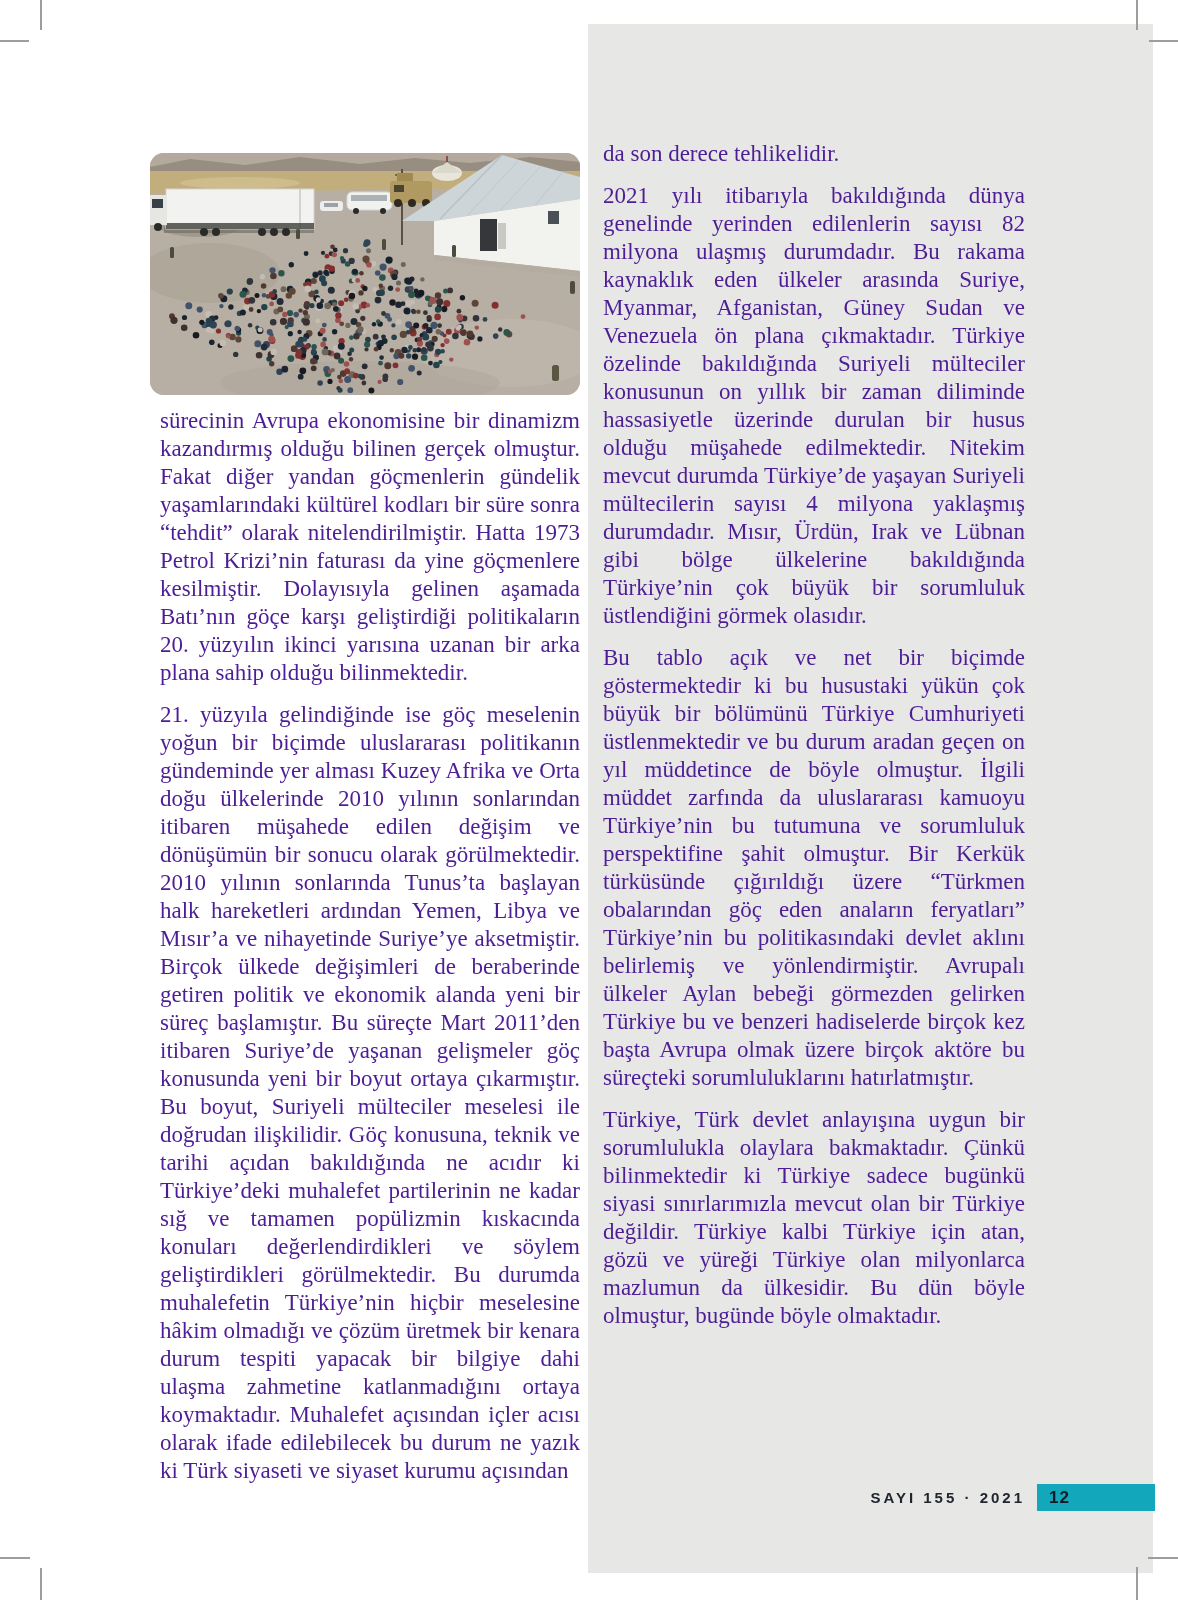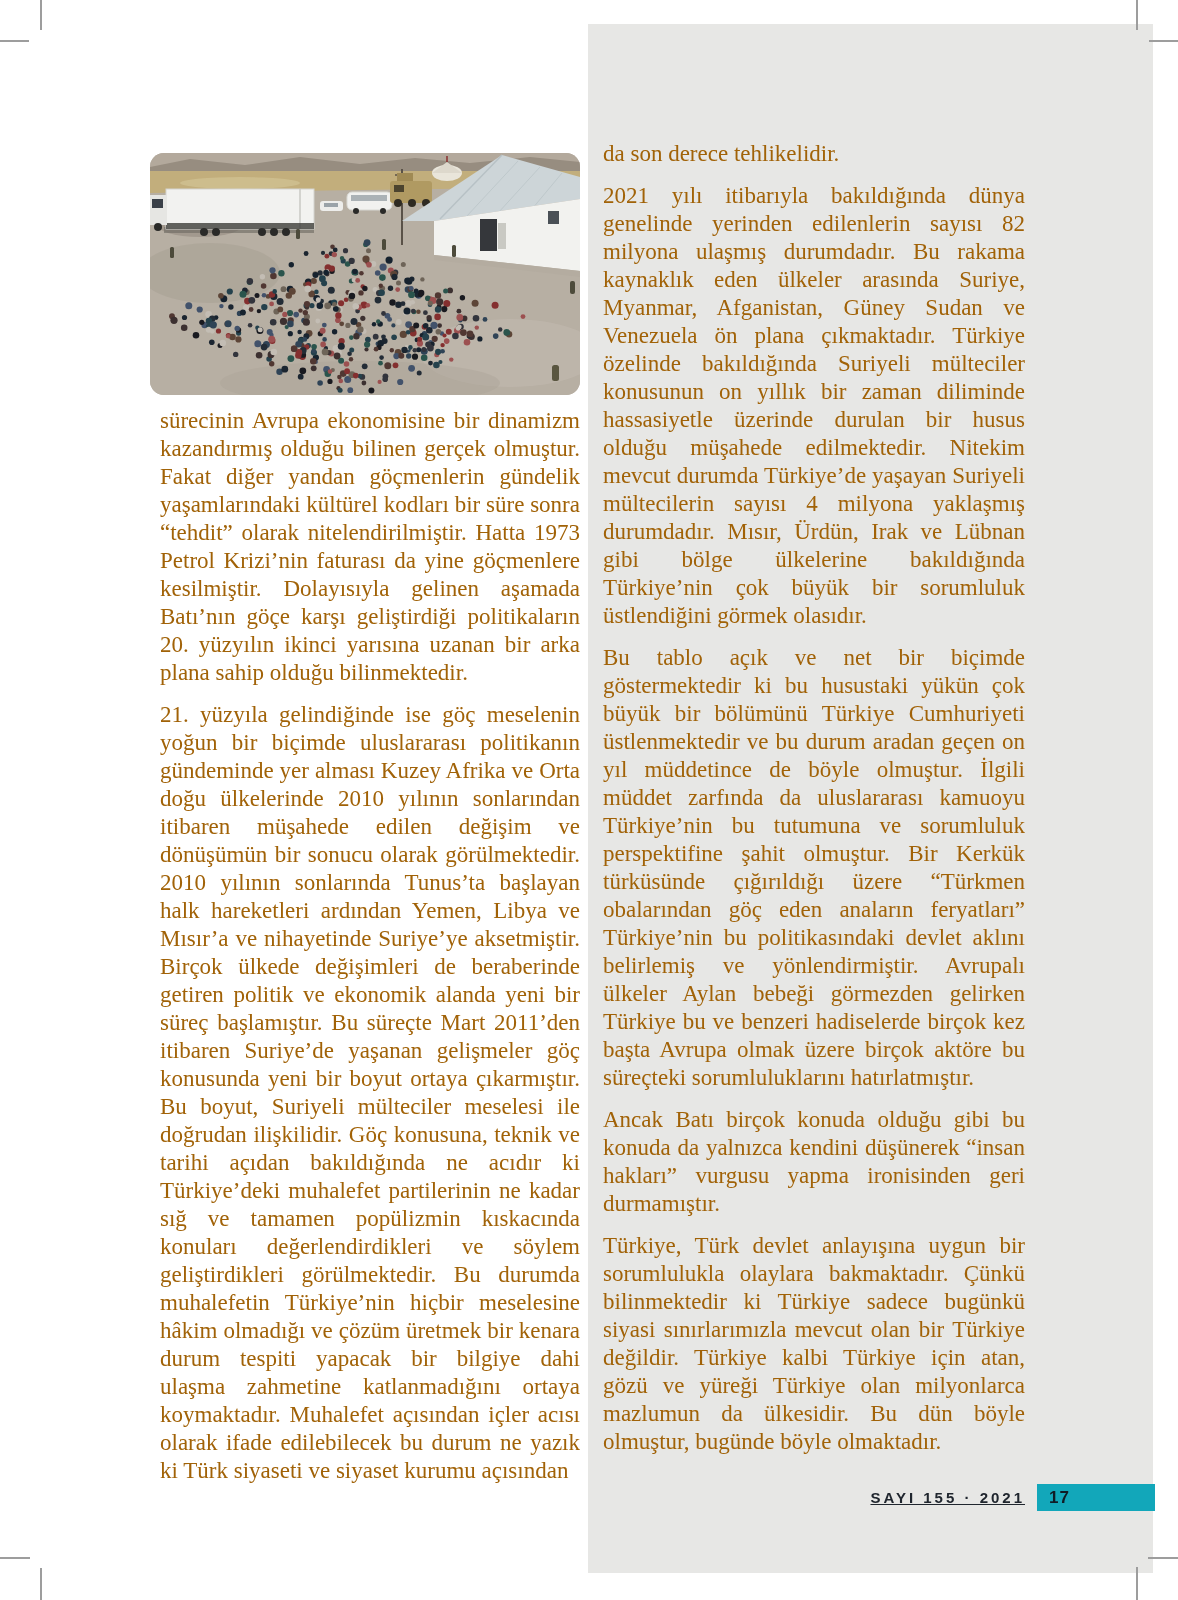--- a/index.html
+++ b/index.html
@@ -11,30 +11,30 @@
     position:absolute; left:588px; top:24px; width:565px; height:1549px;
     background:#e7e7e5;
   }
   .crop { position:absolute; background:#9d9d9d; }
   .photo {
     position:absolute; left:150px; top:153px; width:430px; height:242px;
     border-radius:14px; overflow:hidden; background:#b9b1a5;
   }
   .photo svg { display:block; }
   .col {
-    position:absolute; color:#a16207; font-size:23px; line-height:28px;
+    position:absolute; color:#4c1d95; font-size:23px; line-height:28px;
     text-align:justify; text-justify:inter-word;
   }
   .col p { margin:0 0 14px 0; }
   .left-col  { left:160px; top:407px; width:420px; }
   .right-col { left:603px; top:140px; width:422px; }
   .footer-issue {
     position:absolute; top:1484px; right:153px; height:27px; line-height:27px;
     font-family:"Liberation Sans", sans-serif; font-weight:bold; font-size:15px;
-    letter-spacing:3px; color:#20262e; white-space:nowrap;text-decoration:underline;
+    letter-spacing:3px; color:#20262e; white-space:nowrap;
   }
   .pagenum-box {
     position:absolute; left:1037px; top:1484px; width:118px; height:27px;
     background:#12a7ba; box-sizing:border-box; padding-left:12px;
     font-family:"Liberation Sans", sans-serif; font-weight:bold; font-size:17px;
     line-height:27px; letter-spacing:1px; color:#101c26;
   }
 </style>
 </head>
 <body>
@@ -573,22 +573,21 @@
 
   <div class="col left-col">
     <p>sürecinin Avrupa ekonomisine bir dinamizm kazandırmış olduğu bilinen gerçek olmuştur. Fakat diğer yandan göçmenlerin gündelik yaşamlarındaki kültürel kodları bir süre sonra “tehdit” olarak nitelendirilmiştir. Hatta 1973 Petrol Krizi’nin faturası da yine göçmenlere kesilmiştir. Dolayısıyla gelinen aşamada Batı’nın göçe karşı geliştirdiği politikaların 20. yüzyılın ikinci yarısına uzanan bir arka plana sahip olduğu bilinmektedir.</p>
     <p>21. yüzyıla gelindiğinde ise göç meselenin yoğun bir biçimde uluslararası politikanın gündeminde yer alması Kuzey Afrika ve Orta doğu ülkelerinde 2010 yılının sonlarından itibaren müşahede edilen değişim ve dönüşümün bir sonucu olarak görülmektedir. 2010 yılının sonlarında Tunus’ta başlayan halk hareketleri ardından Yemen, Libya ve Mısır’a ve nihayetinde Suriye’ye aksetmiştir. Birçok ülkede değişimleri de beraberinde getiren politik ve ekonomik alanda yeni bir süreç başlamıştır. Bu süreçte Mart 2011’den itibaren Suriye’de yaşanan gelişmeler göç konusunda yeni bir boyut ortaya çıkarmıştır. Bu boyut, Suriyeli mülteciler meselesi ile doğrudan ilişkilidir. Göç konusuna, teknik ve tarihi açıdan bakıldığında ne acıdır ki Türkiye’deki muhalefet partilerinin ne kadar sığ ve tamamen popülizmin kıskacında konuları değerlendirdikleri ve söylem geliştirdikleri görülmektedir. Bu durumda muhalefetin Türkiye’nin hiçbir meselesine hâkim olmadığı ve çözüm üretmek bir kenara durum tespiti yapacak bir bilgiye dahi ulaşma zahmetine katlanmadığını ortaya koymaktadır. Muhalefet açısından içler acısı olarak ifade edilebilecek bu durum ne yazık ki Türk siyaseti ve siyaset kurumu açısından</p>
   </div>
 
   <div class="col right-col">
     <p>da son derece tehlikelidir.</p>
     <p>2021 yılı itibarıyla bakıldığında dünya genelinde yerinden edilenlerin sayısı 82 milyona ulaşmış durumdadır. Bu rakama kaynaklık eden ülkeler arasında Suriye, Myanmar, Afganistan, Güney Sudan ve Venezuela ön plana çıkmaktadır. Türkiye özelinde bakıldığında Suriyeli mülteciler konusunun on yıllık bir zaman diliminde hassasiyetle üzerinde durulan bir husus olduğu müşahede edilmektedir. Nitekim mevcut durumda Türkiye’de yaşayan Suriyeli mültecilerin sayısı 4 milyona yaklaşmış durumdadır. Mısır, Ürdün, Irak ve Lübnan gibi bölge ülkelerine bakıldığında Türkiye’nin çok büyük bir sorumluluk üstlendiğini görmek olasıdır.</p>
     <p>Bu tablo açık ve net bir biçimde göstermektedir ki bu husustaki yükün çok büyük bir bölümünü Türkiye Cumhuriyeti üstlenmektedir ve bu durum aradan geçen on yıl müddetince de böyle olmuştur. İlgili müddet zarfında da uluslararası kamuoyu Türkiye’nin bu tutumuna ve sorumluluk perspektifine şahit olmuştur. Bir Kerkük türküsünde çığırıldığı üzere “Türkmen obalarından göç eden anaların feryatları” Türkiye’nin bu politikasındaki devlet aklını belirlemiş ve yönlendirmiştir. Avrupalı ülkeler Aylan bebeği görmezden gelirken Türkiye bu ve benzeri hadiselerde birçok kez başta Avrupa olmak üzere birçok aktöre bu süreçteki sorumluluklarını hatırlatmıştır.</p>
-    <p>Ancak Batı birçok konuda olduğu gibi bu konuda da yalnızca kendini düşünerek “insan hakları” vurgusu yapma ironisinden geri durmamıştır.</p>
     <p>Türkiye, Türk devlet anlayışına uygun bir sorumlulukla olaylara bakmaktadır. Çünkü bilinmektedir ki Türkiye sadece bugünkü siyasi sınırlarımızla mevcut olan bir Türkiye değildir. Türkiye kalbi Türkiye için atan, gözü ve yüreği Türkiye olan milyonlarca mazlumun da ülkesidir. Bu dün böyle olmuştur, bugünde böyle olmaktadır.</p>
   </div>
 
   <div class="footer-issue">SAYI 155 · 2021</div>
   <div class="pagenum-box">
-    <span>17</span>
+    <span>12</span>
   </div>
 
 </div>
 
 </body></html>

